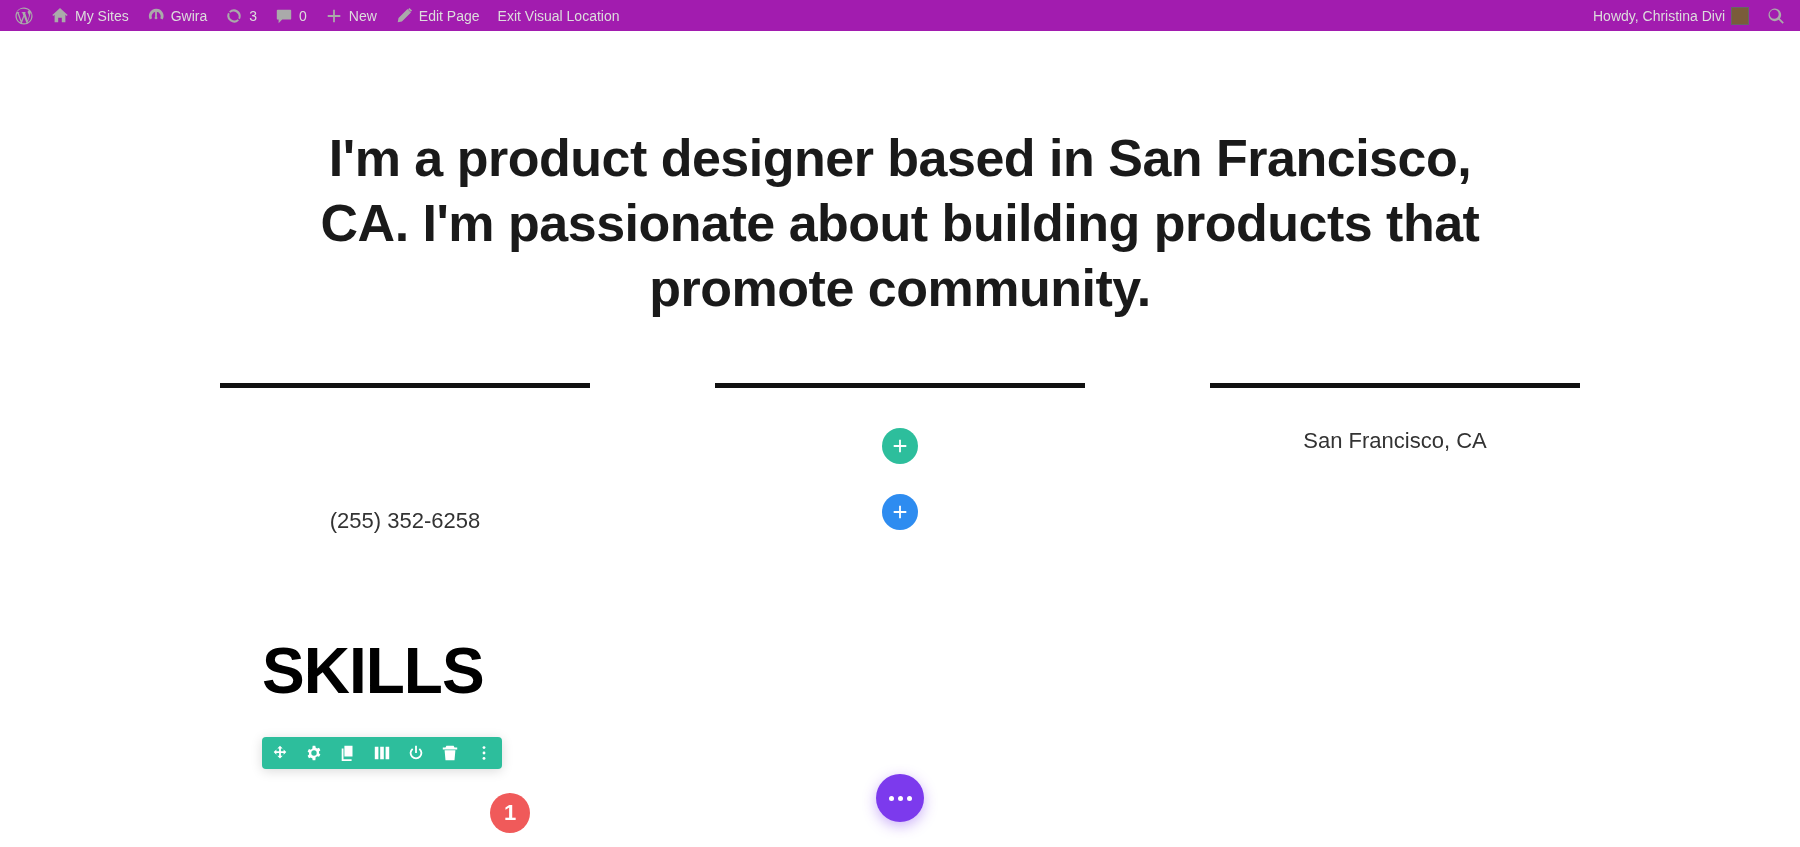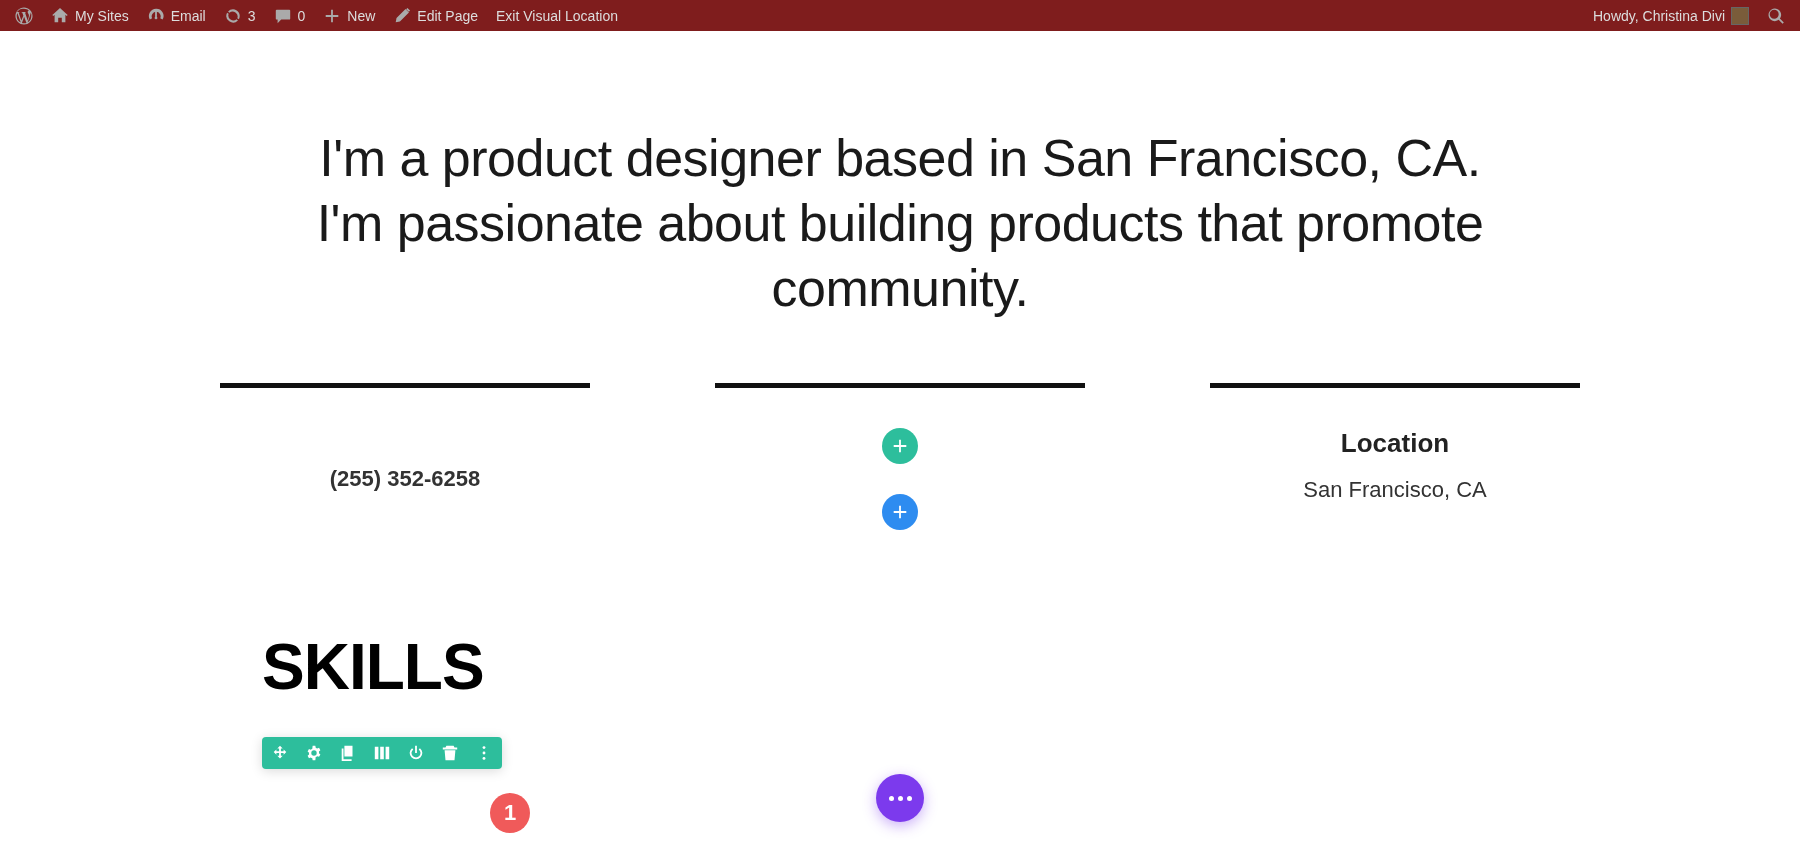--- a/index.html
+++ b/index.html
@@ -1,30 +1,30 @@
 <!DOCTYPE html>
 <html><head>
 <meta charset="utf-8">
 <style>
 * { margin: 0; padding: 0; box-sizing: border-box; }
 body { font-family: -apple-system, BlinkMacSystemFont, "Segoe UI", Helvetica, Arial, sans-serif; background: #fff; width: 1800px; height: 847px; overflow: hidden; }
 
 
-.adminbar { height: 31px; background: #7f1d1d; color: #ccc; display: flex; align-items: center; font-size: 14px; padding: 0 6px; justify-content: space-between; }
+.adminbar { height: 31px; background: #a21caf; color: #ccc; display: flex; align-items: center; font-size: 14px; padding: 0 6px; justify-content: space-between; }
 .ab-left, .ab-right { display: flex; align-items: center; gap: 0; }
 .ab-item { display: flex; align-items: center; gap: 6px; padding: 0 9px; height: 31px; cursor: pointer; color: #ddd; }
 .ab-icon { width: 18px; height: 18px; display: flex; align-items: center; justify-content: center; }
 .ab-icon svg { width: 18px; height: 18px; fill: #aaa; }
 .avatar { width: 18px; height: 18px; background: #7a5c3a; border: 1px solid #666; }
 .search-icon svg { width: 20px; height: 20px; fill: #aaa; }
 
 
 .page { width: 100%; padding-top: 0; text-align: center; }
 .title-cut { font-size: 140px; font-weight: 900; letter-spacing: -2px; line-height: 0.45; overflow: hidden; height: 63px; margin-top: -30px; font-family: "Arial Black", Arial, sans-serif; }
-.intro { font-size: 52px; font-weight: 400; line-height: 1.25; max-width: 1180px; margin: 95px auto 0; letter-spacing: -0.5px; color: #1a1a1a; }
+.intro { font-size: 52px; font-weight: 700; line-height: 1.25; max-width: 1180px; margin: 95px auto 0; letter-spacing: -0.5px; color: #1a1a1a; }
 
 .contact-row { display: flex; justify-content: center; gap: 0; margin-top: 62px; position: relative; }
 .contact-col { width: 435px; }
 .contact-col + .contact-col { margin-left: 0; }
 .contact-row .contact-col:nth-child(2){ margin: 0 60px; }
 .divider { height: 5px; background: #111; width: 370px; margin: 0 auto 40px; }
 .contact-label { font-size: 26px; font-weight: 600; color: #222; margin-bottom: 18px; }
 .contact-value { font-size: 22px; color: #333; }
 
 
@@ -69,21 +69,21 @@
           </svg>
       </span>
       <span>My Sites</span>
     </div>
     <div class="ab-item">
       <span class="ab-icon">
         <svg viewBox="0 0 20 20">
             <path d="M10 2a8 8 0 00-6.9 12l2.6-1.5a5 5 0 119 .01l2.6 1.5A8 8 0 0010 2zm1 9V5H9v6a1.5 1.5 0 102 0z"></path>
           </svg>
       </span>
-      <span>Email</span>
+      <span>Gwira</span>
     </div>
     <div class="ab-item">
       <span class="ab-icon">
         <svg viewBox="0 0 20 20">
             <path d="M10 2.5a7.5 7.5 0 016.6 11l-1.8-1A5.5 5.5 0 006 6.5L4.5 5A7.5 7.5 0 0110 2.5zM3.4 6.5l1.8 1A5.5 5.5 0 0014 13.5l1.5 1.5A7.5 7.5 0 013.4 6.5z"></path>
           </svg>
       </span>
       <span>3</span>
     </div>
     <div class="ab-item">
@@ -172,38 +172,37 @@
             <circle cx="10" cy="16" r="1.6"></circle>
           </svg>
         </div>
     </div>
 
     <div class="anno">1</div>
 
     <div class="contact-row">
       <div class="contact-col">
         <div class="divider"></div>
-        <div class="contact-value" style="margin-top:78px;font-weight:bold;">(255) 352-6258</div>
+        <div class="contact-value" style="margin-top:120px;">(255) 352-6258</div>
       </div>
       <div class="contact-col">
         <div class="divider"></div>
         <div class="add-btn add-content">
             <svg viewBox="0 0 20 20">
               <path d="M9 3h2v6h6v2h-6v6H9v-6H3V9h6z"></path>
             </svg>
           </div>
         <div class="add-btn add-row">
             <svg viewBox="0 0 20 20">
               <path d="M9 3h2v6h6v2h-6v6H9v-6H3V9h6z"></path>
             </svg>
           </div>
       </div>
       <div class="contact-col">
         <div class="divider"></div>
-        <div class="contact-label">Location</div>
         <div class="contact-value">San Francisco, CA</div>
       </div>
     </div>
 
   </div>
 
   <div class="skills">SKILLS</div>
 
   <div class="builder-fab">
     <span></span>

